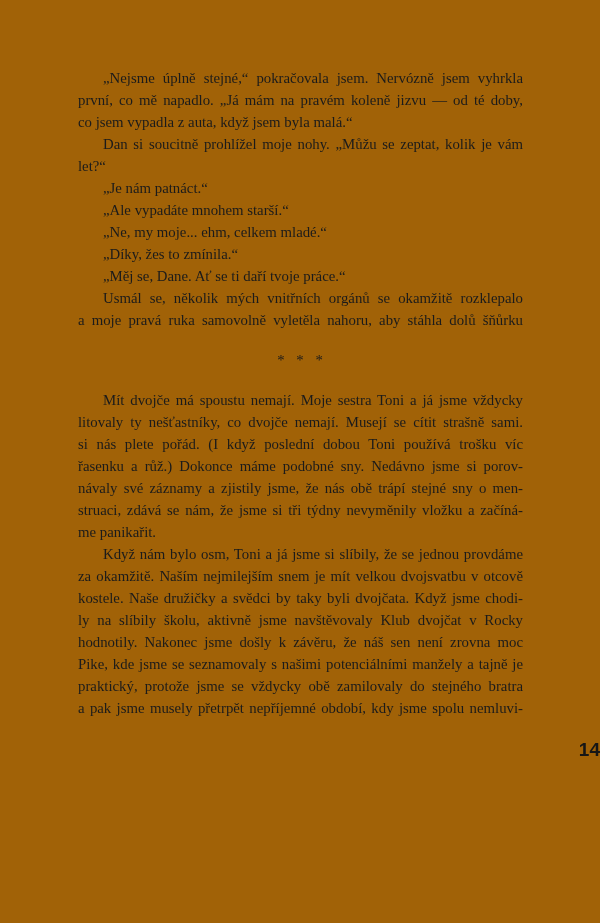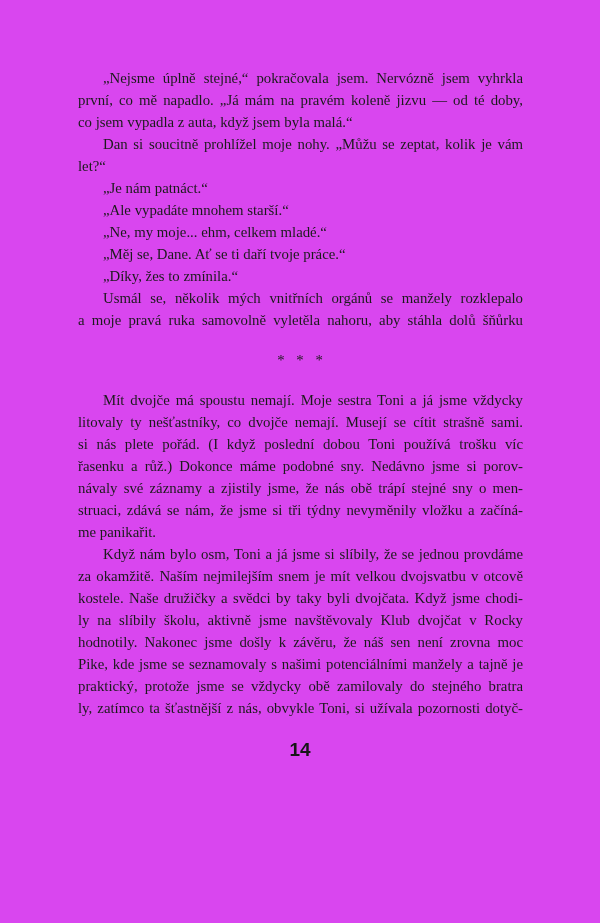--- a/index.html
+++ b/index.html
@@ -9,21 +9,21 @@
   body {
     width: 600px;
     height: 923px;
     background: #fdfdfd;
     overflow: hidden;
   }
   .book-page {
     width: 600px;
     height: 923px;
     box-sizing: border-box;
-    background: #d946ef;
+    background: #a16207;
     color: #1b1b1b;
     font-family: "Liberation Serif", "DejaVu Serif", serif;
   }
   .text-block {
     box-sizing: border-box;
     padding: 67px 77px 0 78px;
     font-size: 14.8px;
     line-height: 22px;
   }
   .para {
@@ -45,21 +45,21 @@
   .separator {
     margin: 18px 0;
     line-height: 22px;
     text-align: center;
     word-spacing: 6px;
     letter-spacing: 1px;
     font-size: 14.8px;
   }
   .page-number {
     margin-top: 20px;
-    text-align: center;
+    text-align: right;
     font-family: "Liberation Sans", "DejaVu Sans", sans-serif;
     font-weight: bold;
     font-size: 19px;
     line-height: 22px;
     color: #161616;
   }
 </style>
 </head>
 <body>
 
@@ -77,44 +77,44 @@
       <p class="para">
         <span class="line first last">„Je nám patnáct.“</span>
       </p>
       <p class="para">
         <span class="line first last">„Ale vypadáte mnohem starší.“</span>
       </p>
       <p class="para">
         <span class="line first last">„Ne, my moje... ehm, celkem mladé.“</span>
       </p>
       <p class="para">
+        <span class="line first last">„Díky, žes to zmínila.“</span>
+      </p>
+      <p class="para">
         <span class="line first last">„Měj se, Dane. Ať se ti daří tvoje práce.“</span>
       </p>
       <p class="para">
-        <span class="line first last">„Díky, žes to zmínila.“</span>
-      </p>
-      <p class="para">
-        <span class="line first">Usmál se, několik mých vnitřních orgánů se manžely rozklepalo</span>
+        <span class="line first">Usmál se, několik mých vnitřních orgánů se okamžitě rozklepalo</span>
         <span class="line">a moje pravá ruka samovolně vyletěla nahoru, aby stáhla dolů šňůrku</span>
       </p>
       <div class="separator">* * *</div>
       <p class="para">
         <span class="line first">Mít dvojče má spoustu nemají. Moje sestra Toni a já jsme vždycky</span>
         <span class="line">litovaly ty nešťastníky, co dvojče nemají. Musejí se cítit strašně sami.</span>
         <span class="line">si nás plete pořád. (I když poslední dobou Toni používá trošku víc</span>
         <span class="line">řasenku a růž.) Dokonce máme podobné sny. Nedávno jsme si porov-</span>
         <span class="line">návaly své záznamy a zjistily jsme, že nás obě trápí stejné sny o men-</span>
         <span class="line">struaci, zdává se nám, že jsme si tři týdny nevyměnily vložku a začíná-</span>
         <span class="line last">me panikařit.</span>
       </p>
       <p class="para">
         <span class="line first">Když nám bylo osm, Toni a já jsme si slíbily, že se jednou provdáme</span>
         <span class="line">za okamžitě. Naším nejmilejším snem je mít velkou dvojsvatbu v otcově</span>
         <span class="line">kostele. Naše družičky a svědci by taky byli dvojčata. Když jsme chodi-</span>
         <span class="line">ly na slíbily školu, aktivně jsme navštěvovaly Klub dvojčat v Rocky</span>
         <span class="line">hodnotily. Nakonec jsme došly k závěru, že náš sen není zrovna moc</span>
         <span class="line">Pike, kde jsme se seznamovaly s našimi potenciálními manžely a tajně je</span>
         <span class="line">praktický, protože jsme se vždycky obě zamilovaly do stejného bratra</span>
-        <span class="line">ly, zatímco ta šťastnější z nás, obvykle Toni, si užívala pozornosti dotyč-</span>
+        <span class="line">a pak jsme musely přetrpět nepříjemné období, kdy jsme spolu nemluvi-</span>
       </p>
     </div>
   <div class="page-number">14</div>
 </div>
 
 </body></html>

